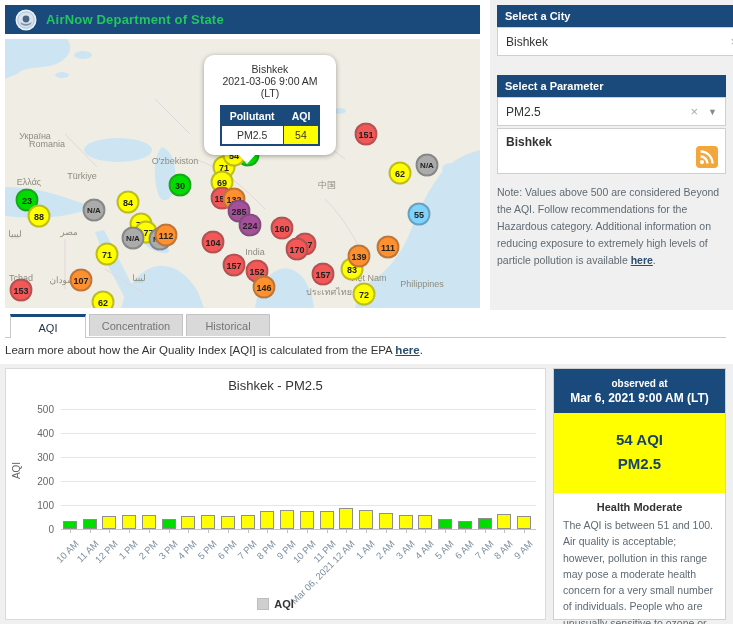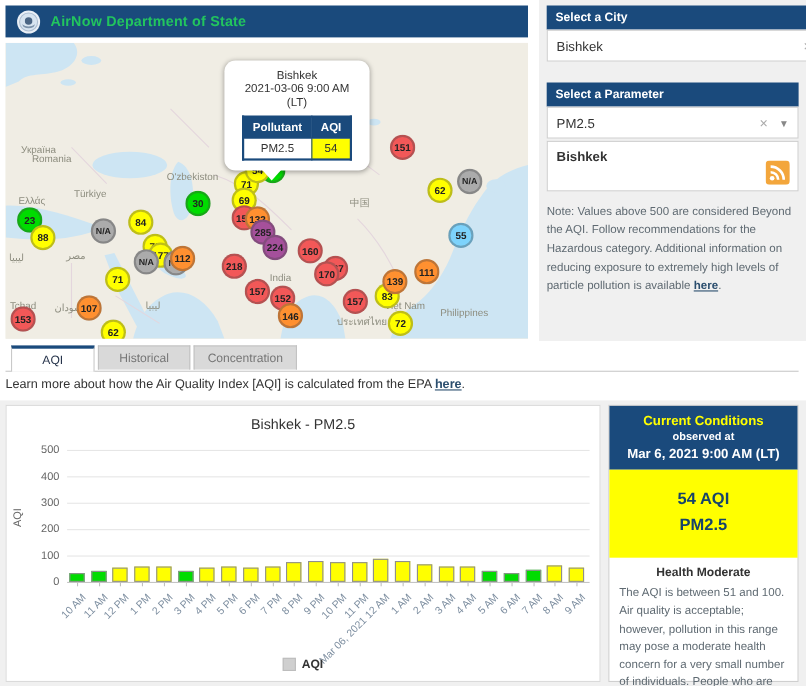--- a/index.html
+++ b/index.html
@@ -157,21 +157,21 @@
         <div class="mk" style="left: 98px; top: 263px; background: rgb(255, 255, 0);">62</div>
         <div class="mk" style="left: 219px; top: 128px; background: rgb(255, 255, 0);">71</div>
         <div class="mk" style="left: 217px; top: 143px; background: rgb(255, 255, 0);">69</div>
         <div class="mk" style="left: 243px; top: 116px; background: rgb(0, 220, 0);">27</div>
         <div class="mk" style="left: 229px; top: 116px; background: rgb(255, 255, 0);">54</div>
         <div class="mk" style="left: 217px; top: 159px; background: rgb(242, 88, 88);">157</div>
         <div class="mk" style="left: 229px; top: 160px; background: rgb(255, 144, 48);">132</div>
         <div class="mk" style="left: 234px; top: 172px; background: rgb(165, 80, 155);">285</div>
         <div class="mk" style="left: 245px; top: 186px; background: rgb(165, 80, 155);">224</div>
         <div class="mk" style="left: 277px; top: 189px; background: rgb(242, 88, 88);">160</div>
-        <div class="mk" style="left: 208px; top: 203px; background: rgb(242, 88, 88);">218</div>
+        <div class="mk" style="left: 208px; top: 203px; background: rgb(242, 88, 88);">104</div>
         <div class="mk" style="left: 300px; top: 205px; background: rgb(242, 88, 88);">167</div>
         <div class="mk" style="left: 292px; top: 210px; background: rgb(242, 88, 88); text-align: center;">170</div>
         <div class="mk" style="left: 229px; top: 226px; background: rgb(242, 88, 88);">157</div>
         <div class="mk" style="left: 252px; top: 232px; background: rgb(242, 88, 88);">152</div>
         <div class="mk" style="left: 259px; top: 248px; background: rgb(255, 144, 48);">146</div>
         <div class="mk" style="left: 318px; top: 235px; background: rgb(242, 88, 88);">157</div>
         <div class="mk" style="left: 347px; top: 230px; background: rgb(255, 255, 0);">83</div>
         <div class="mk" style="left: 361px; top: 95px; background: rgb(242, 88, 88);">151</div>
         <div class="mk" style="left: 422px; top: 126px; background: rgb(171, 171, 171); font-size: 8px;">N/A</div>
         <div class="mk" style="left: 395px; top: 134px; background: rgb(255, 255, 0);">62</div>
@@ -228,22 +228,22 @@
       <path d="M5,6 a13,13 0 0 1 13,13" stroke="#fff" stroke-width="2.6" fill="none"></path>
     </svg>
   </div>
 
   <div class="abs" id="note">
     <span>Note: Values above 500 are considered Beyond the AQI. Follow recommendations for the Hazardous category. Additional information on reducing exposure to extremely high levels of particle pollution is available </span><a href="#">here</a><span>.</span>
   </div>
 
   <div class="abs" id="tabs">
       <div class="tab t0 active">AQI</div>
+      <div class="tab t1">Concentration</div>
       <div class="tab t2">Historical</div>
-      <div class="tab t1">Concentration</div>
     </div>
   <div class="abs" id="tabline"></div>
   <div class="abs" id="learnmore">
     <span>Learn more about how the Air Quality Index [AQI] is calculated from the EPA </span><a href="#">here</a><span>.</span>
   </div>
 
   <div class="abs" id="chart">
     <div class="ctitle">Bishkek - PM2.5</div>
     <div id="yaxis-title">AQI</div>
     <div id="plot">
@@ -333,21 +333,20 @@
         <div class="xlab" style="left: 521.02px; top: 169px;">9 AM</div>
       </div>
     <div id="legend">
       <span class="sq"></span>
       <span class="lab">AQI</span>
     </div>
   </div>
 
   <div class="abs" id="cond">
     <div class="hdr">
-      <div class="cc-title">Current Conditions</div>
       <div class="cc-sub">observed at</div>
       <div class="cc-date">Mar 6, 2021 9:00 AM (LT)</div>
     </div>
     <div class="aqiblock">
       <div>54 AQI</div>
       <div>PM2.5</div>
     </div>
     <div class="hm-title">Health Moderate</div>
     <div class="hm-text">The AQI is between 51 and 100. Air quality is acceptable; however, pollution in this range may pose a moderate health concern for a very small number of individuals. People who are unusually sensitive to ozone or particle pollution may experience respiratory symptoms.</div>
   </div>

